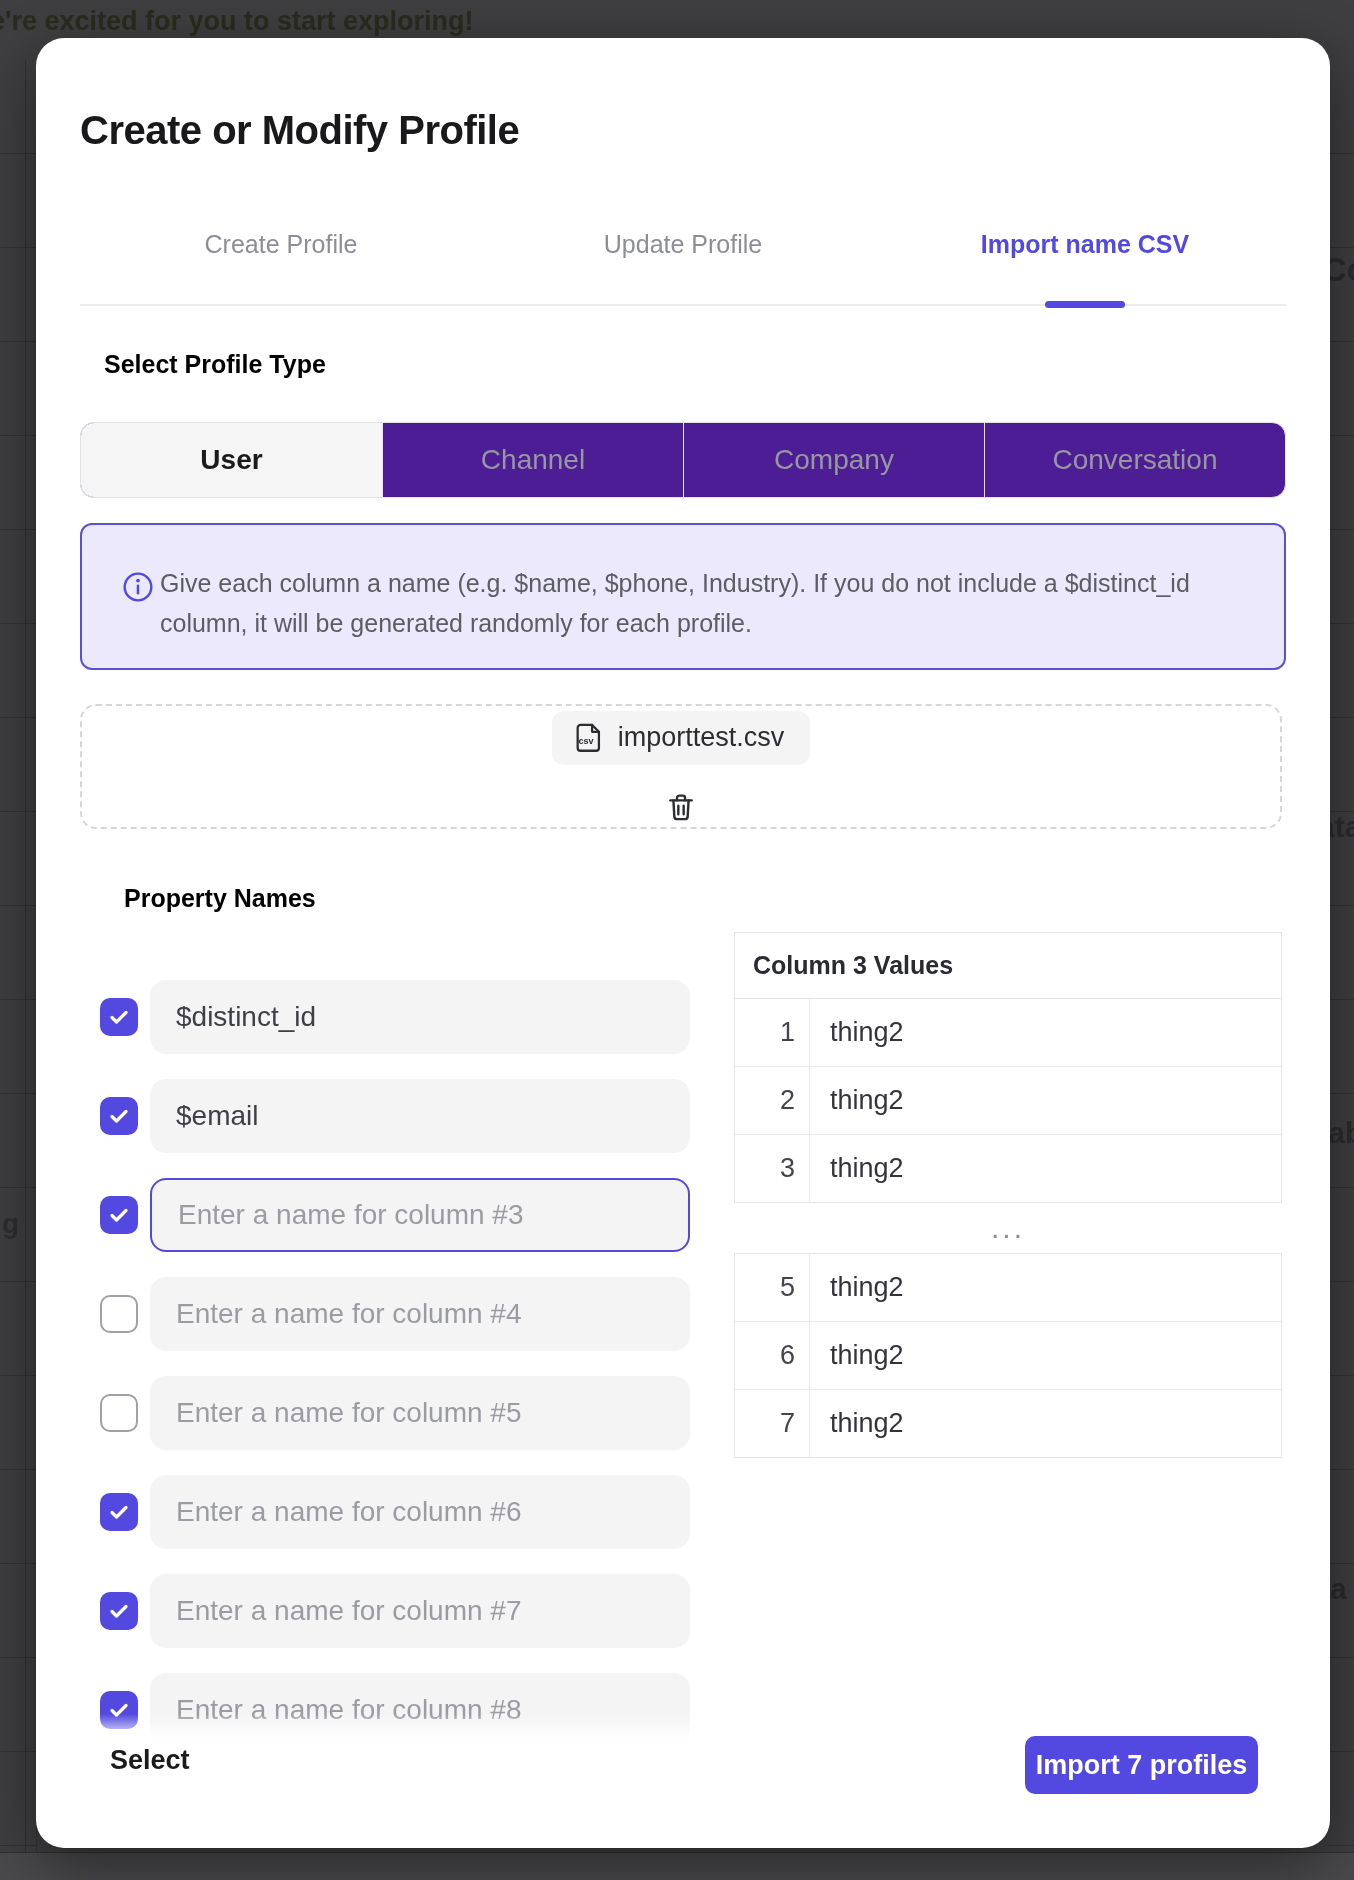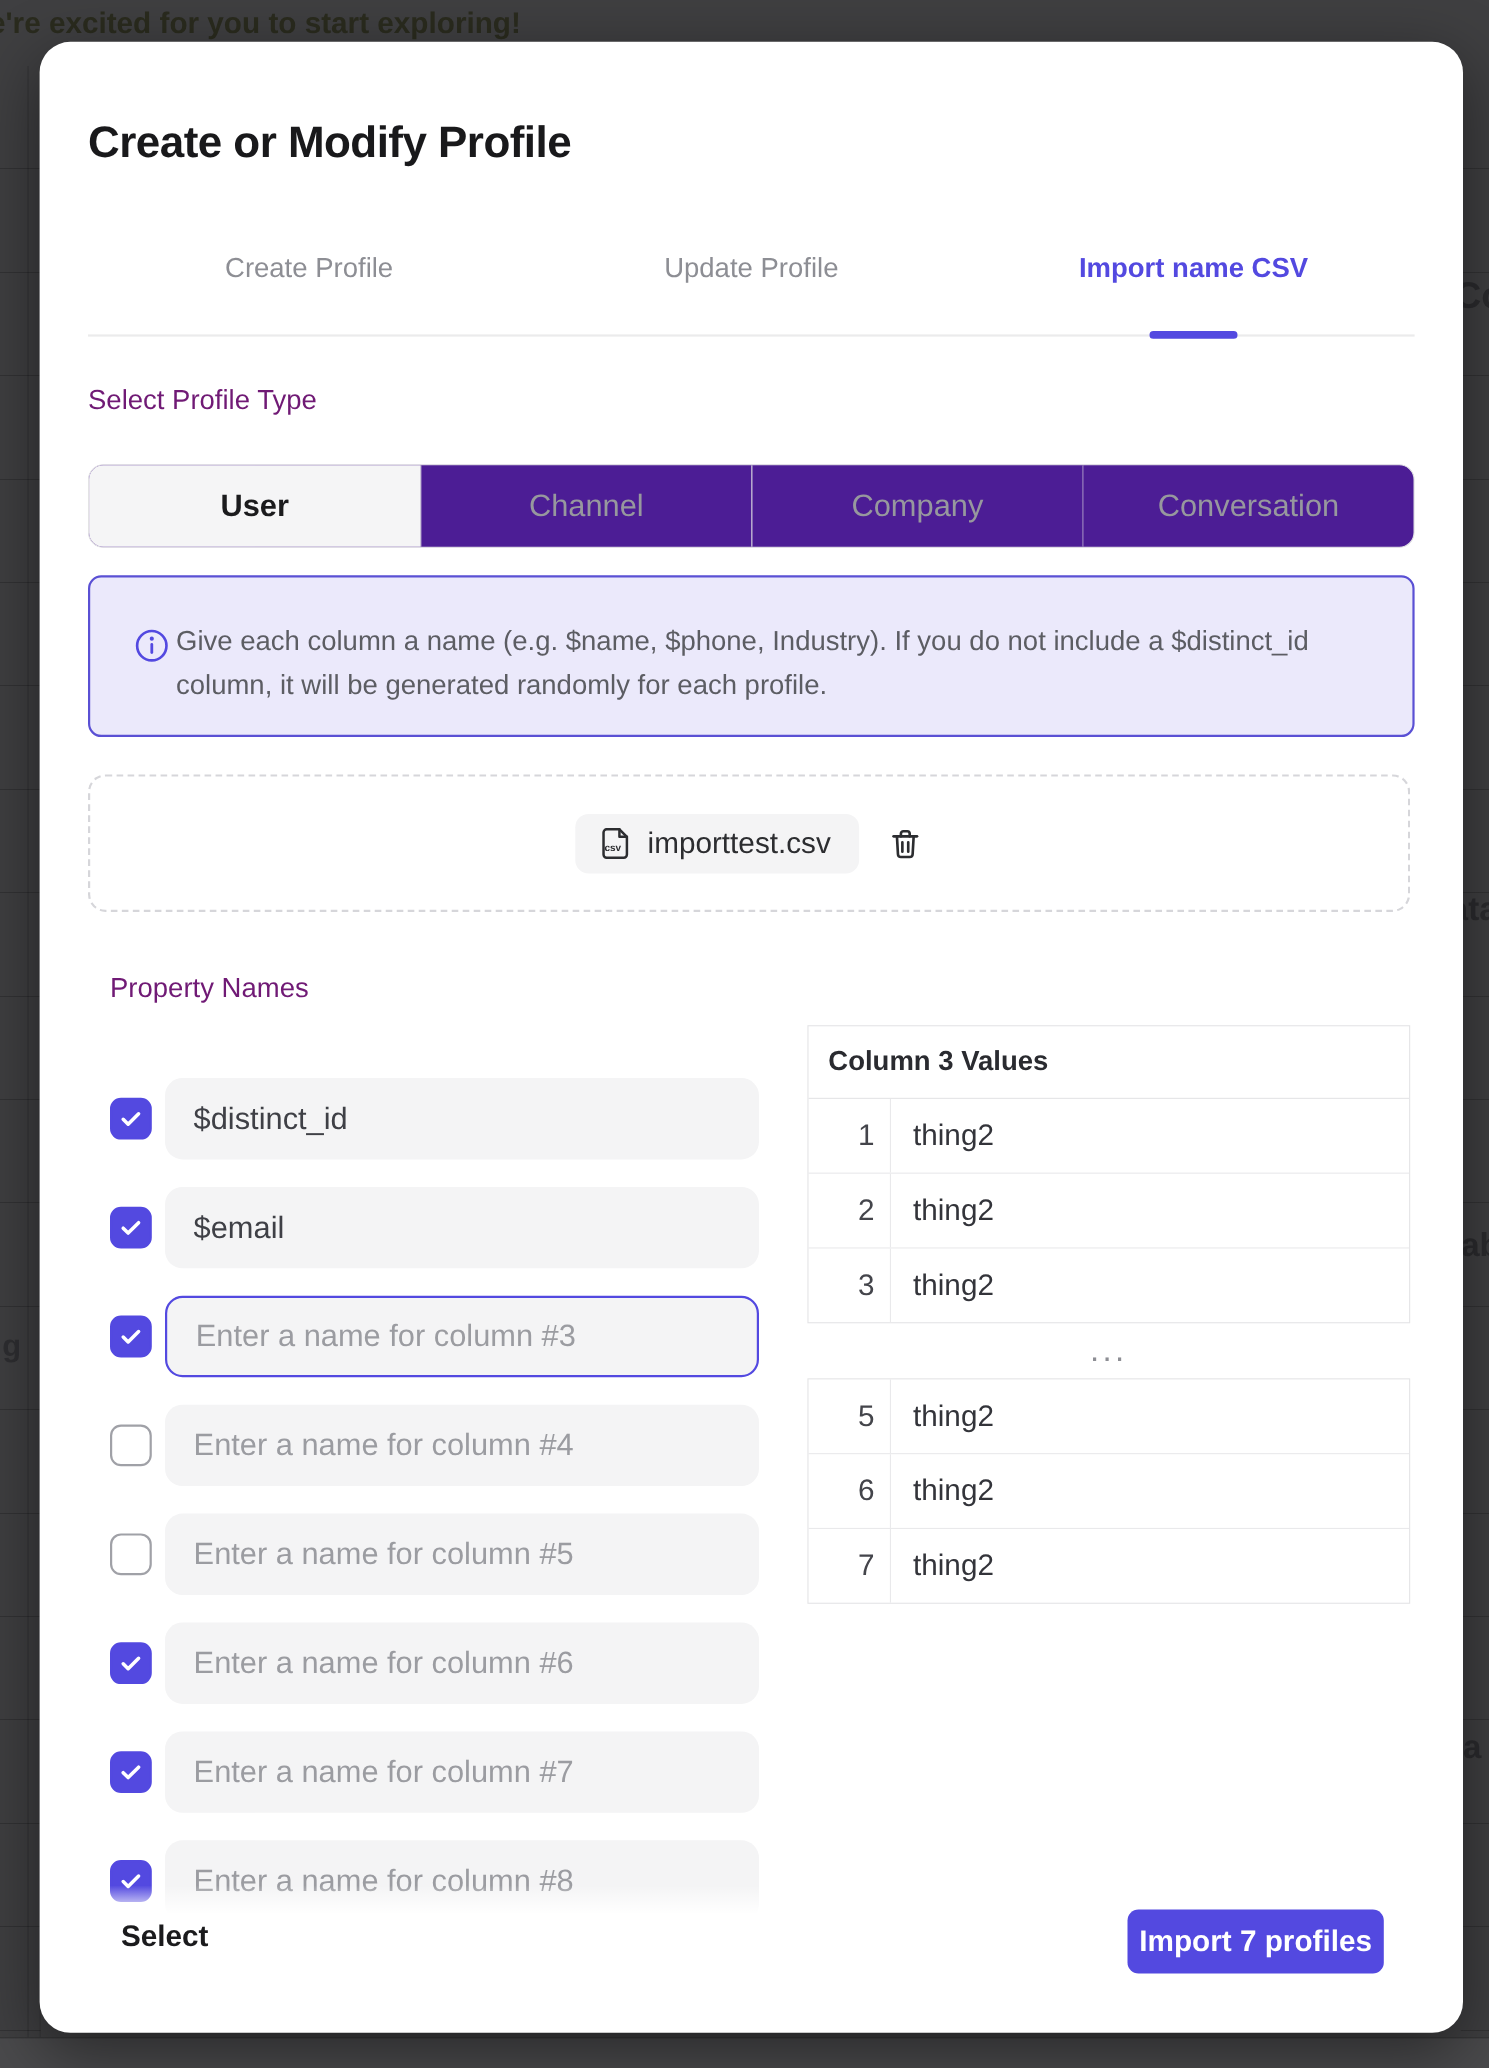--- a/index.html
+++ b/index.html
@@ -30,42 +30,42 @@
     letter-spacing:-0.5px;}
 
   .tabs{position:absolute;left:44px;top:192px;width:1206px;display:grid;
     grid-template-columns:1fr 1fr 1fr;}
   .tab{text-align:center;font-size:25px;font-weight:500;color:#8d8e94;cursor:pointer;}
   .tab.active{color:#5349e0;font-weight:600;}
   .tab-divider{position:absolute;left:44px;top:266px;width:1206px;height:2px;background:#ebebec;}
   .tab-underline{position:absolute;left:965px;top:-3px;width:80px;height:7px;
     background:#5349e0;border-radius:4px;}
 
-  .section-label{position:absolute;font-size:25px;font-weight:400;color:#701a75;}
+  .section-label{position:absolute;font-size:25px;font-weight:700;color:#000000;margin-left:24px;}
   .lbl-profile-type{left:44px;top:312px;}
   .lbl-props{left:64px;top:846px;}
 
   .segmented{position:absolute;left:44px;top:384px;width:1204px;height:74px;
     border:1px solid #e3e3e5;border-radius:14px;display:grid;
     grid-template-columns:1fr 1fr 1fr 1fr;background:#4c1d95;}
   .segment{display:flex;align-items:center;justify-content:center;font-size:28px;
     color:#97989e;cursor:pointer;border-left:1px solid #e3e3e5;}
   .segment:first-child{border-left:none;border-radius:13px 0 0 13px;}
   .segment:last-child{border-radius:0 13px 13px 0;}
   .segment.active{background:#f5f5f6;color:#1b1b1d;font-weight:600;}
 
   .info-box{position:absolute;left:44px;top:485px;width:1202px;height:143px;
     background:#ebe9fb;border:2px solid #5a50d4;border-radius:12px;}
   .info-icon{position:absolute;left:40px;top:46px;width:32px;height:32px;}
   .info-text{position:absolute;left:78px;top:38px;width:1030px;font-size:25px;
     color:#5c5d63;line-height:40px;}
 
   .dropzone{position:absolute;left:44px;top:666px;width:1198px;height:121px;
     border:2px dashed #d6d6da;border-radius:16px;display:flex;align-items:center;
-    justify-content:center;gap:26px;cursor:pointer;}
+    justify-content:center;gap:26px;cursor:pointer;flex-direction:column;}
   .file-chip{display:flex;align-items:center;gap:12px;background:#f4f4f5;border-radius:12px;
     height:54px;padding:0 26px 0 20px;}
   .file-chip .fname{font-size:27px;color:#2c2d30;}
   .csv-icon{width:34px;height:34px;}
   .trash-btn{width:32px;height:32px;cursor:pointer;}
 
   .prop-list{position:absolute;left:64px;top:942px;width:630px;height:760px;overflow:hidden;text-decoration:underline;}
   .prop-row{position:relative;height:74px;margin-bottom:25px;}
   .checkbox{position:absolute;left:0;top:18px;width:38px;height:38px;border-radius:10px;
     background:#fff;border:2px solid #a0a1a7;box-sizing:border-box;cursor:pointer;

